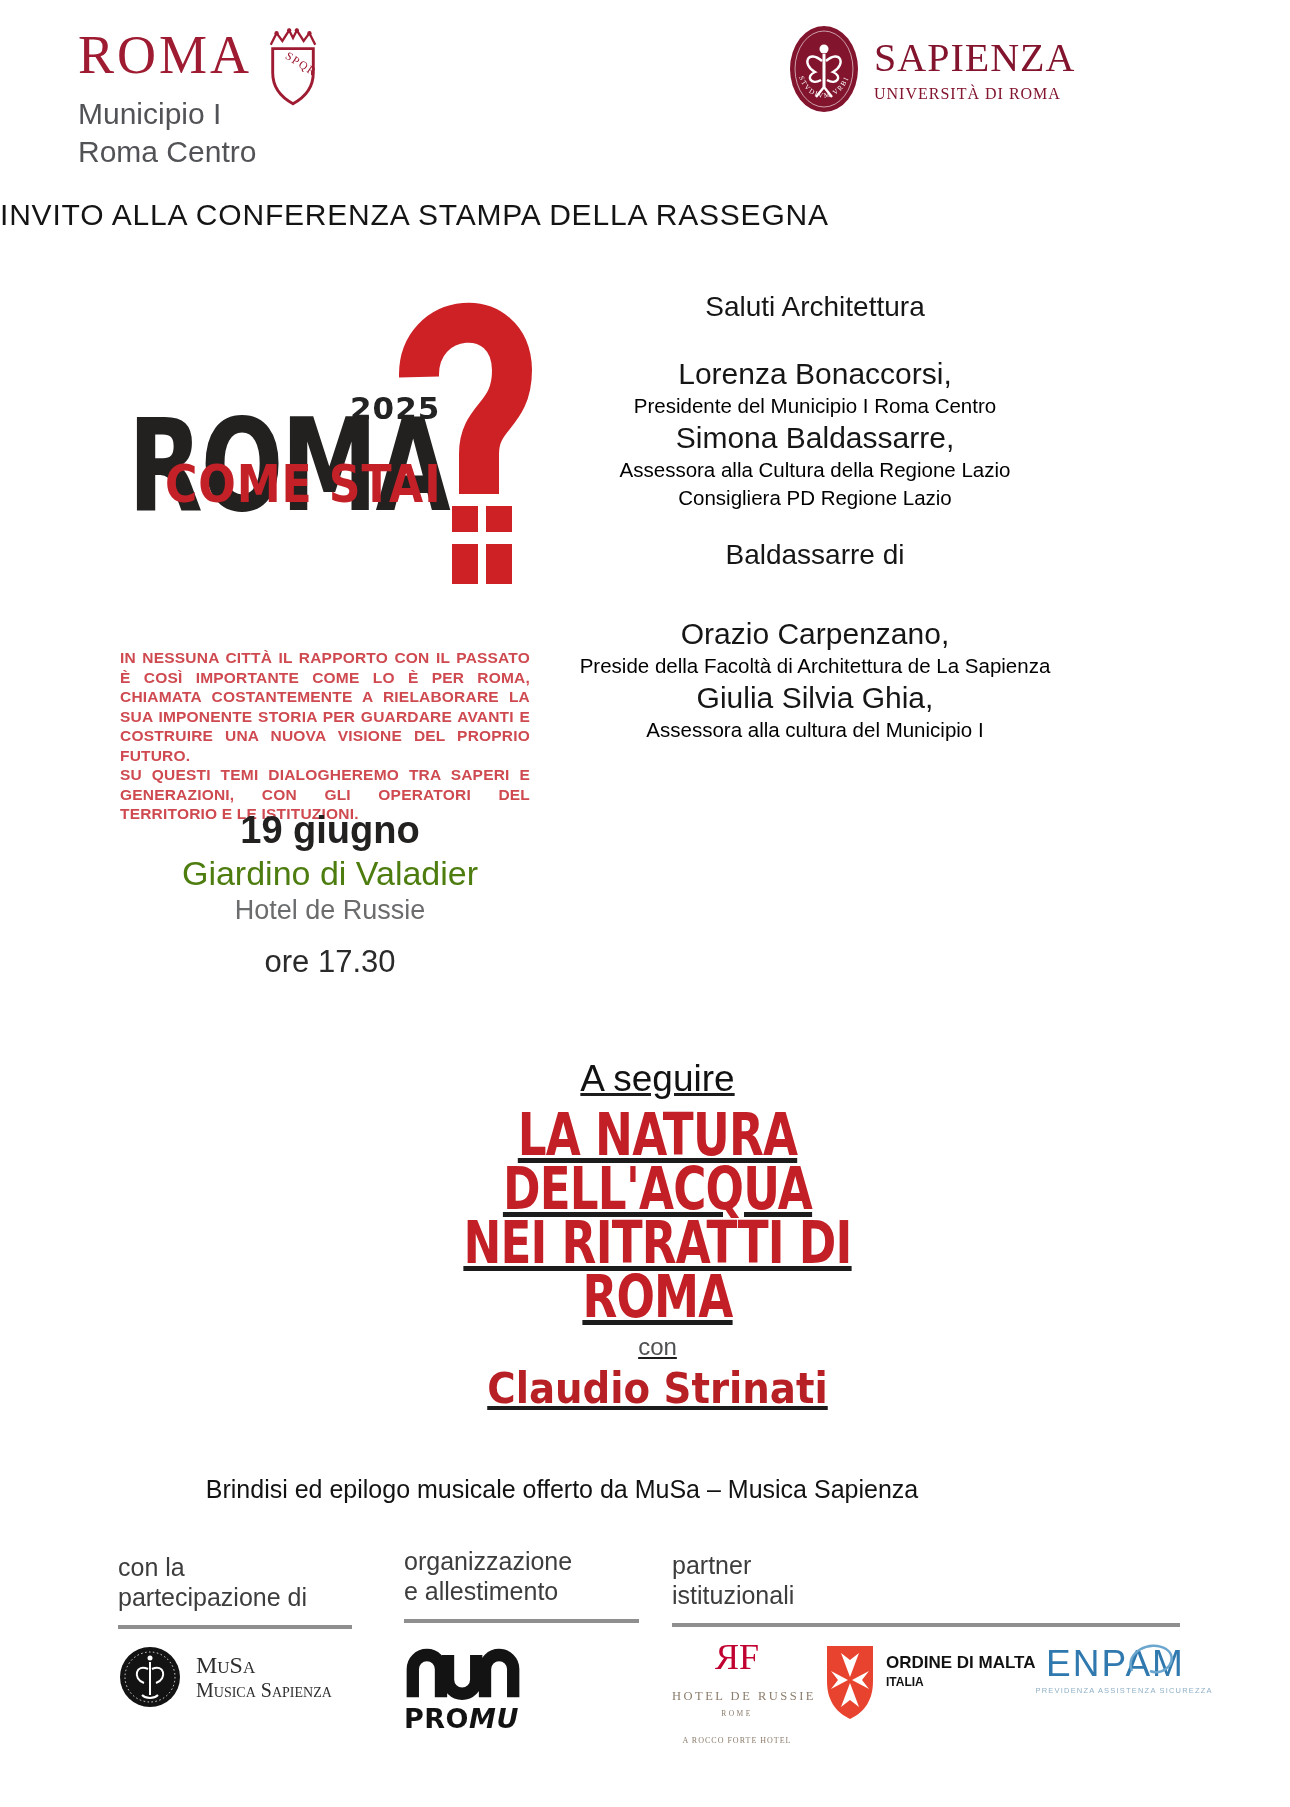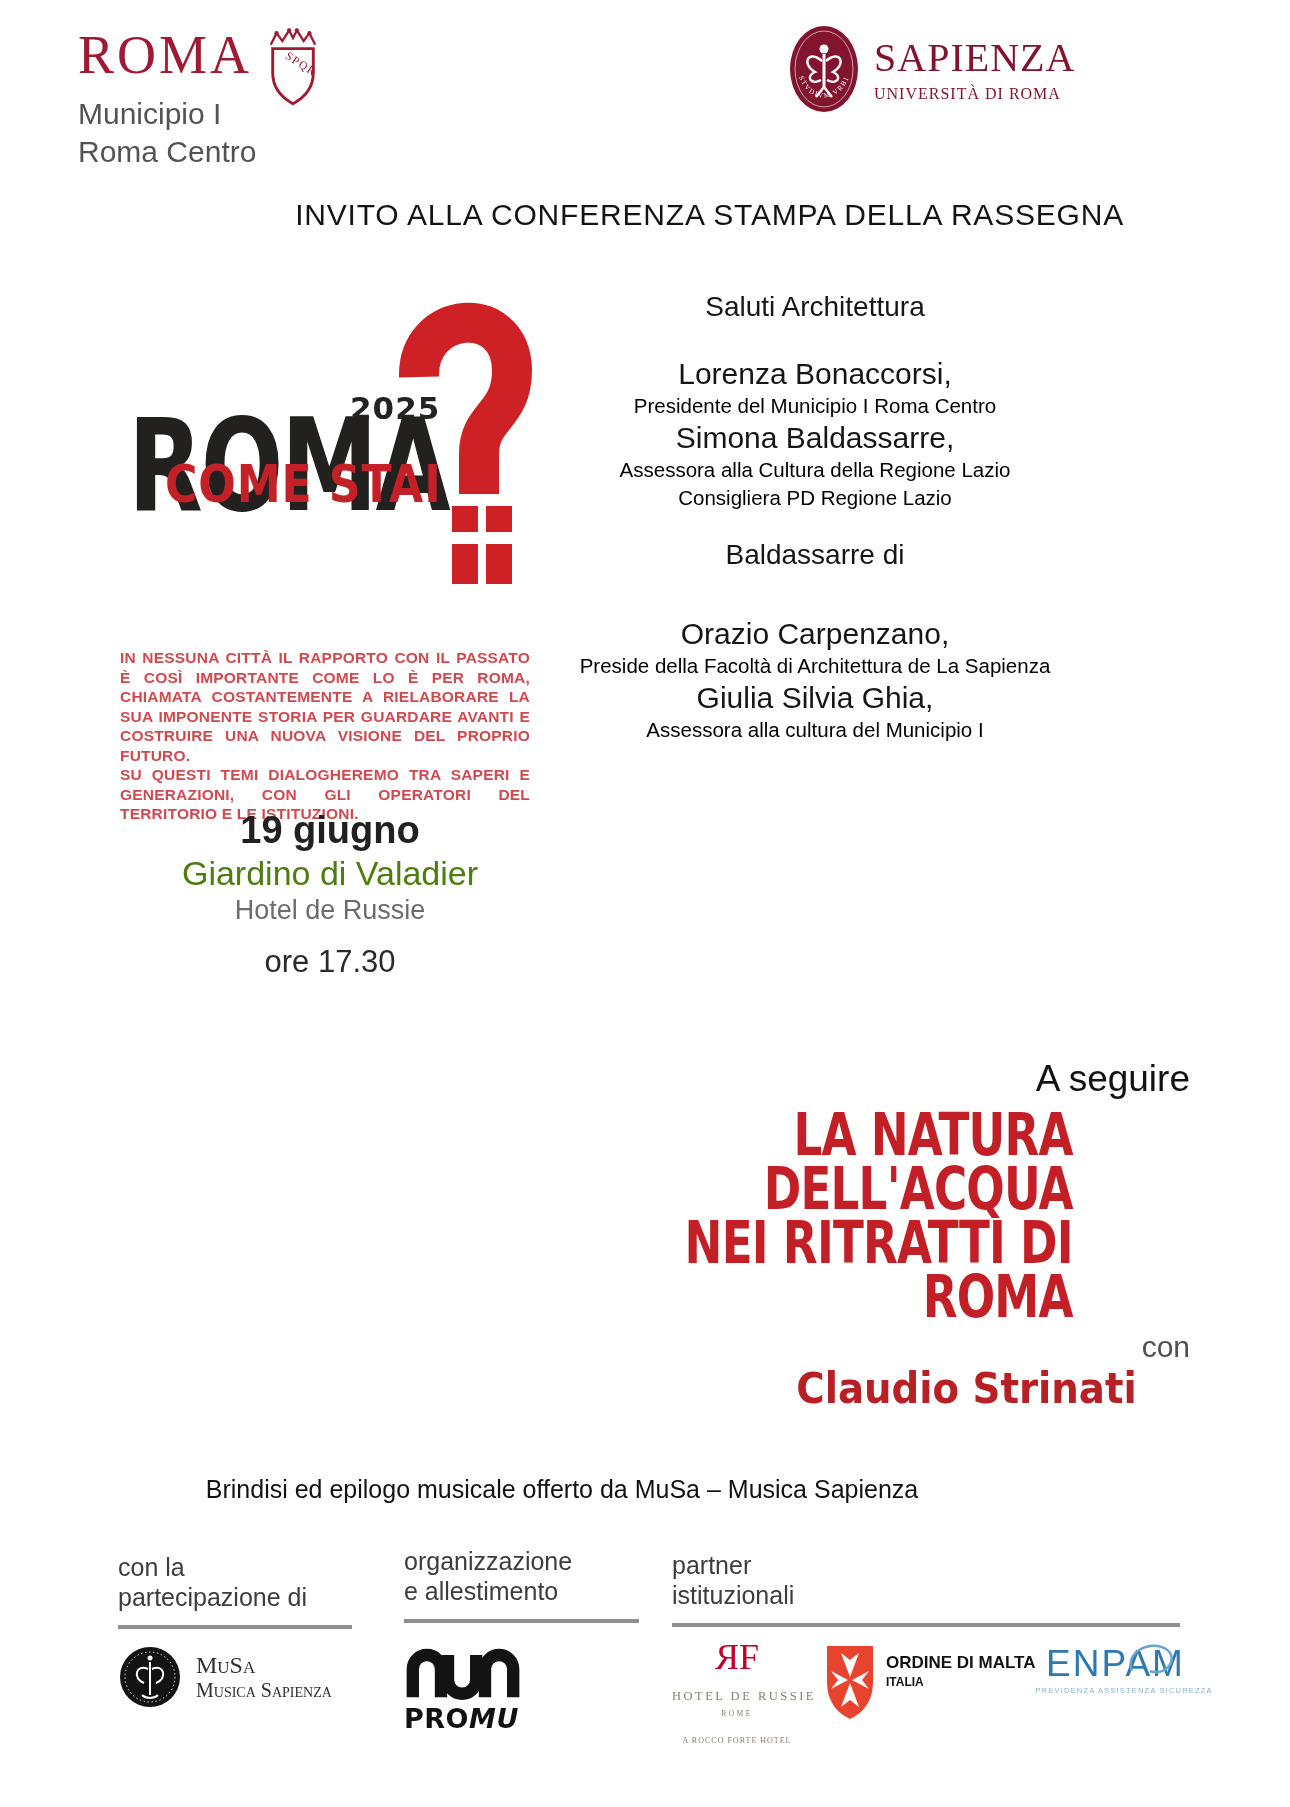--- a/index.html
+++ b/index.html
@@ -16,21 +16,21 @@
 
   .hdr-right{position:absolute;left:788px;top:24px;display:flex;align-items:flex-start;}
   .seal{width:72px;height:90px;}
   .sap-text{margin-left:14px;margin-top:14px;}
   .sap-name{font-family:"Liberation Serif",serif;font-size:40px;color:#82142e;
             letter-spacing:1px;line-height:1;}
   .sap-sub{font-family:"Liberation Serif",serif;font-size:16px;color:#82142e;
            letter-spacing:1px;margin-top:7px;}
 
   
-  .invite-title{position:absolute;left:0;top:198px;width:1124px;text-align:right;
+  .invite-title{position:absolute;left:0;top:198px;width:1124px;text-align:left;
                 font-size:30px;letter-spacing:.8px;color:#141414;}
 
   
   .logo-block{position:absolute;left:120px;top:270px;width:420px;height:350px;}
   .logo-year{position:absolute;left:230px;top:120px;font-size:31px;font-weight:700;
              color:#232323;letter-spacing:1px;font-family:"DejaVu Sans",sans-serif;}
   .logo-roma{position:absolute;left:8px;top:132px;font-size:128px;font-weight:700;
              line-height:1;letter-spacing:-3px;color:#232020;
              transform:scaleX(.76);transform-origin:left top;
              font-family:"DejaVu Sans",sans-serif;}
@@ -53,26 +53,26 @@
   .ev-time{font-size:31px;line-height:36px;color:#2a2a2a;margin-top:18px;}
 
   
   .program{position:absolute;left:560px;top:290px;width:510px;text-align:center;}
   .pg-head{font-size:28px;line-height:34px;color:#161616;}
   .pg-gap1{height:32px;} .pg-gap2{height:26px;} .pg-gap3{height:44px;}
   .pg-name{font-size:30px;line-height:36px;color:#161616;}
   .pg-role{font-size:20.5px;line-height:28px;color:#000000;}
 
   
-  .follow{position:absolute;left:125px;top:1058px;width:1065px;text-align:right;}
+  .follow{position:absolute;left:125px;top:1058px;width:1065px;text-align:center;text-decoration:underline;}
   .fl-intro{font-size:37px;line-height:42px;color:#121212;margin-bottom:8px;}
   .fl-line{font-size:58px;font-weight:800;line-height:54px;color:#c22026;
            letter-spacing:-1px;transform:scaleX(.78);transform-origin:center top;
            font-family:"DejaVu Sans",sans-serif;}
-  .fl-con{font-size:30px;line-height:34px;color:#4f5052;margin-top:6px;}
+  .fl-con{font-size:24px;line-height:34px;color:#4f5052;margin-top:6px;}
   .fl-guest{font-size:43px;font-weight:700;line-height:48px;color:#b72025;
             transform:scaleX(.9);transform-origin:center top;
             font-family:"DejaVu Sans",sans-serif;}
 
   
   .brindisi{position:absolute;left:0;top:1475px;width:1124px;text-align:center;
             font-size:25px;color:#121212;}
 
   
   .fcol{position:absolute;}

